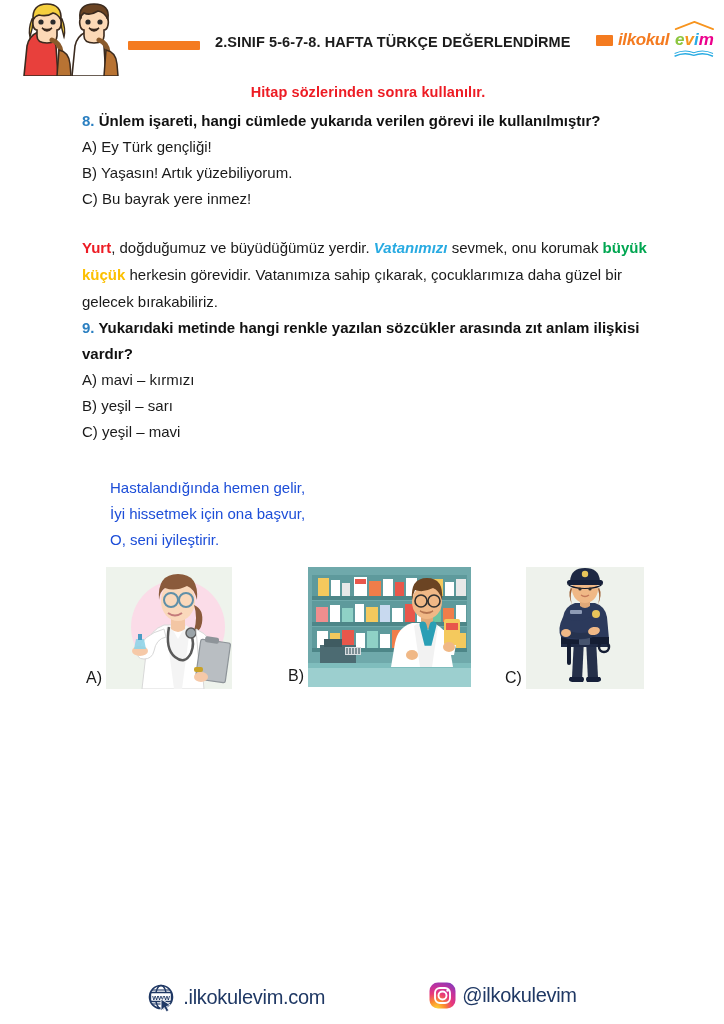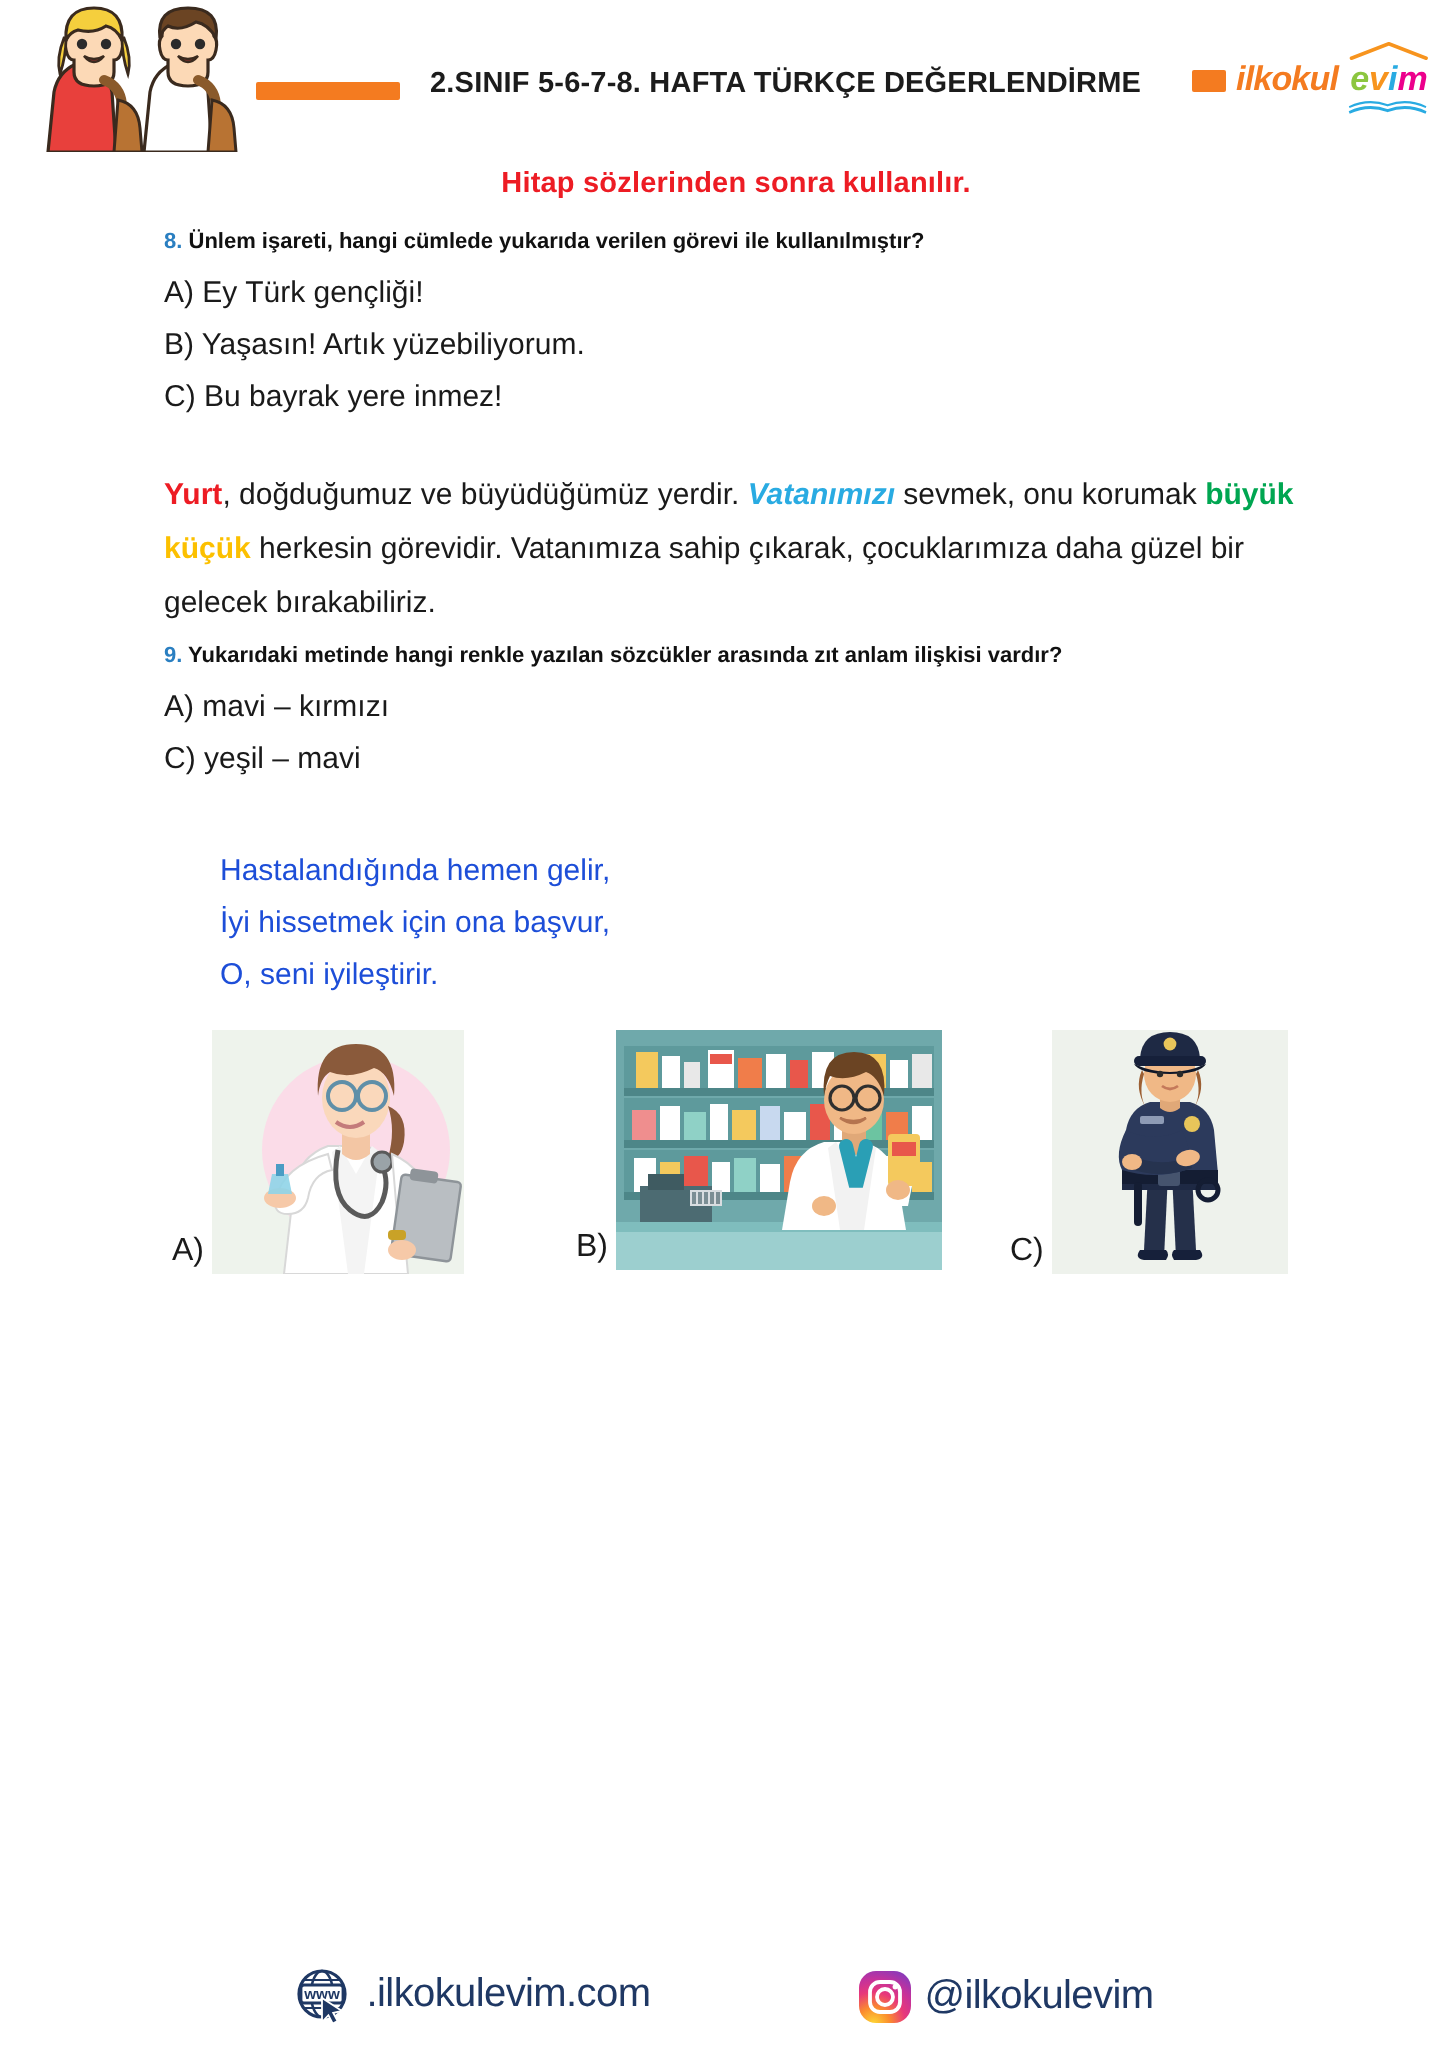--- a/index.html
+++ b/index.html
@@ -35,21 +35,21 @@
   .bookline { position:absolute; left:-1px; bottom:-8px; width:102%; height:8px; }
 
   
   .sheet { position:relative; padding:0 70px 0 82px; }
 
   .hitap {
     text-align:center; color:#ed1c24; font-size:14.5px;
     font-weight:bold; margin:6px 0 8px 0; letter-spacing:.1px;
   }
 
-  .qline { font-size:11px; font-weight:bold; line-height:26px; color:#111; }
+  .qline { font-size:15px; font-weight:bold; line-height:26px; color:#111; }
   .qnum { color:#2a7fc1; font-weight:bold; }
   .opt { font-size:15px; line-height:26px; color:#1a1a1a; font-weight:500; }
   .gap-md { height:22px; }
   .gap-lg { height:30px; }
 
   .passage { font-size:15px; line-height:27px; color:#1a1a1a; font-weight:500; }
   .w-red   { color:#ed1c24; font-weight:bold; }
   .w-blue  { color:#29abe2; font-weight:bold;font-style:italic; }
   .w-green { color:#00a651; font-weight:bold; }
   .w-yellow{ color:#fcc000; font-weight:bold; }
@@ -67,21 +67,21 @@
     margin-right:4px; padding-bottom:2px;
   }
   .pic { position:relative; overflow:hidden; }
   .pic-a { width:126px; height:122px; background:#eef3ec; }
   .pic-b { width:163px; height:120px; background:#cfe4e4; }
   .pic-c { width:118px; height:122px; background:#eef2ec; }
 
   
   .footer {
     position:absolute; left:0; bottom:12px; width:100%;
-    display:flex; justify-content:center; gap:104px; align-items:flex-end;
+    display:flex; justify-content:center; gap:104px; align-items:flex-start;
   }
   .f-item { display:flex; align-items:center; gap:6px; }
   .f-text { font-size:20px; color:#1f3864; font-weight:500; letter-spacing:-.3px; }
 </style>
 </head>
 <body>
 
 <div class="header">
 
   <svg class="kids" viewBox="0 0 118 74">
@@ -146,20 +146,21 @@
   <div class="passage">
     <span class="w-red">Yurt</span><span>, doğduğumuz ve büyüdüğümüz yerdir. </span><span class="w-blue">Vatanımızı</span><span> sevmek, onu korumak </span><span class="w-green">büyük</span><span> </span><span class="w-yellow">küçük</span><span> herkesin görevidir. Vatanımıza sahip çıkarak, çocuklarımıza daha güzel bir gelecek bırakabiliriz.</span>
   </div>
 
   <div>
     <div class="qline">
       <span class="qnum">9.</span>
       <span>Yukarıdaki metinde hangi renkle yazılan sözcükler arasında zıt anlam ilişkisi vardır?</span>
     </div>
     <div class="opt">A) mavi – kırmızı</div>
+    <div class="opt">B) yeşil – sarı</div>
     <div class="opt">C) yeşil – mavi</div>
   </div>
 
   <div class="gap-lg"></div>
 
   <div class="riddle">
     <div>Hastalandığında hemen gelir,</div>
     <div>İyi hissetmek için ona başvur,</div>
     <div>O, seni iyileştirir.</div>
   </div>

